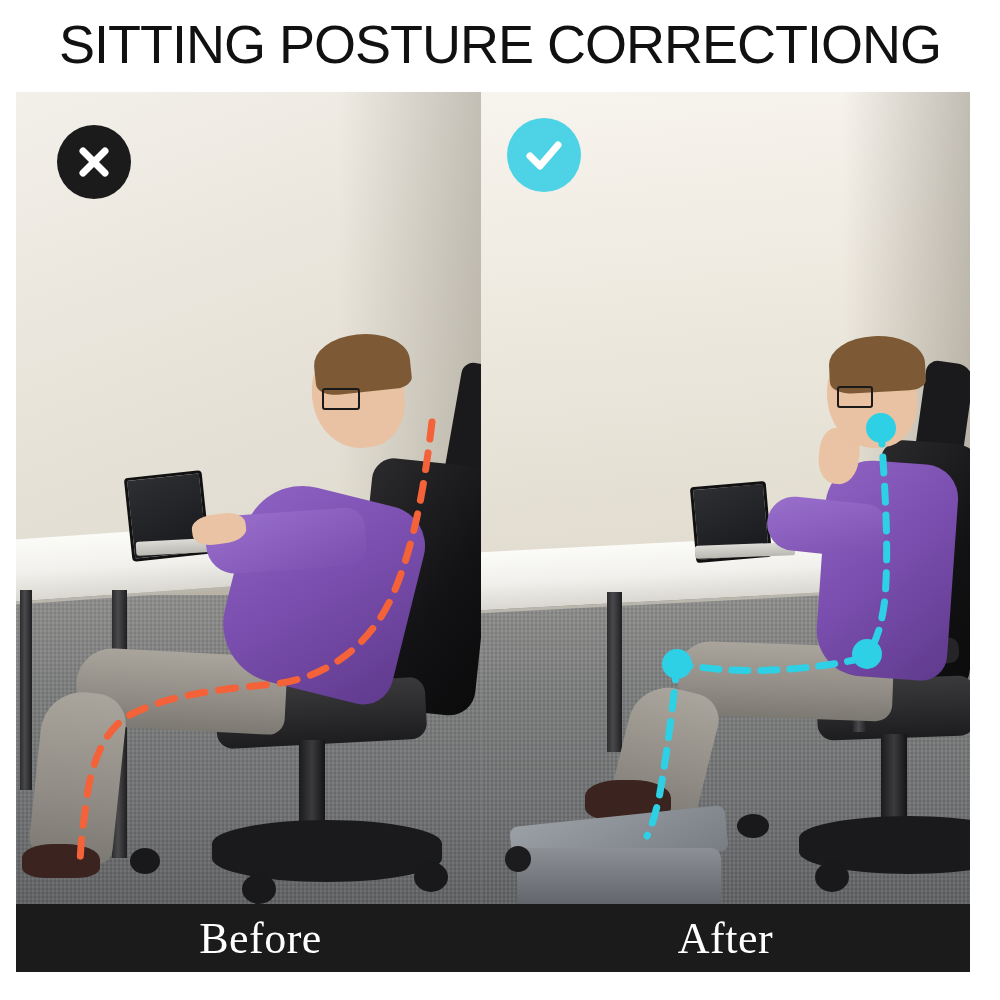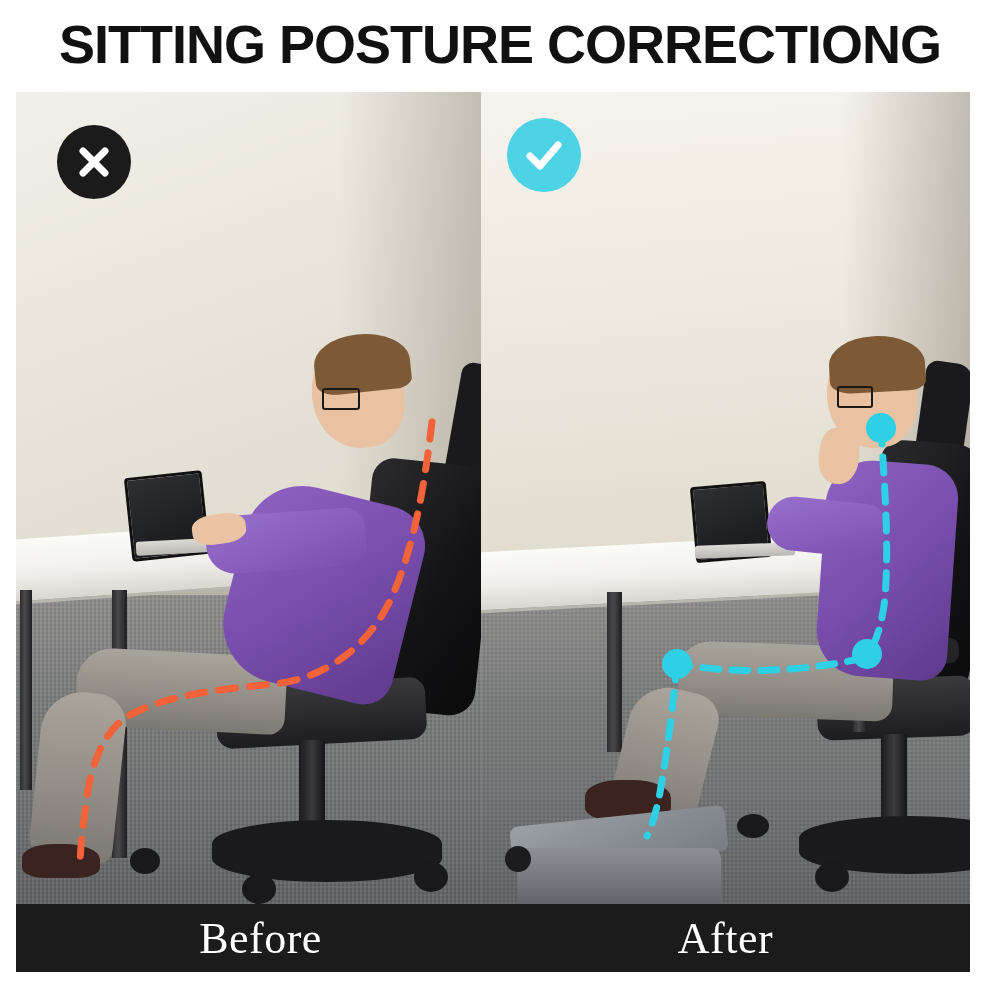--- a/index.html
+++ b/index.html
@@ -22,21 +22,21 @@
   
   .title {
     position: absolute;
     left: 0;
     top: 0;
     width: 1000px;
     height: 88px;
     display: flex;
     align-items: center;
     justify-content: center;
-    font-weight: bold;
+    font-weight: normal;
     font-size: 54px;
     letter-spacing: -1px;
     color: #111111;
     white-space: nowrap;
     font-family: "Liberation Sans", sans-serif;
   }
   
   .panel {
     position: absolute;
     top: 92px;

